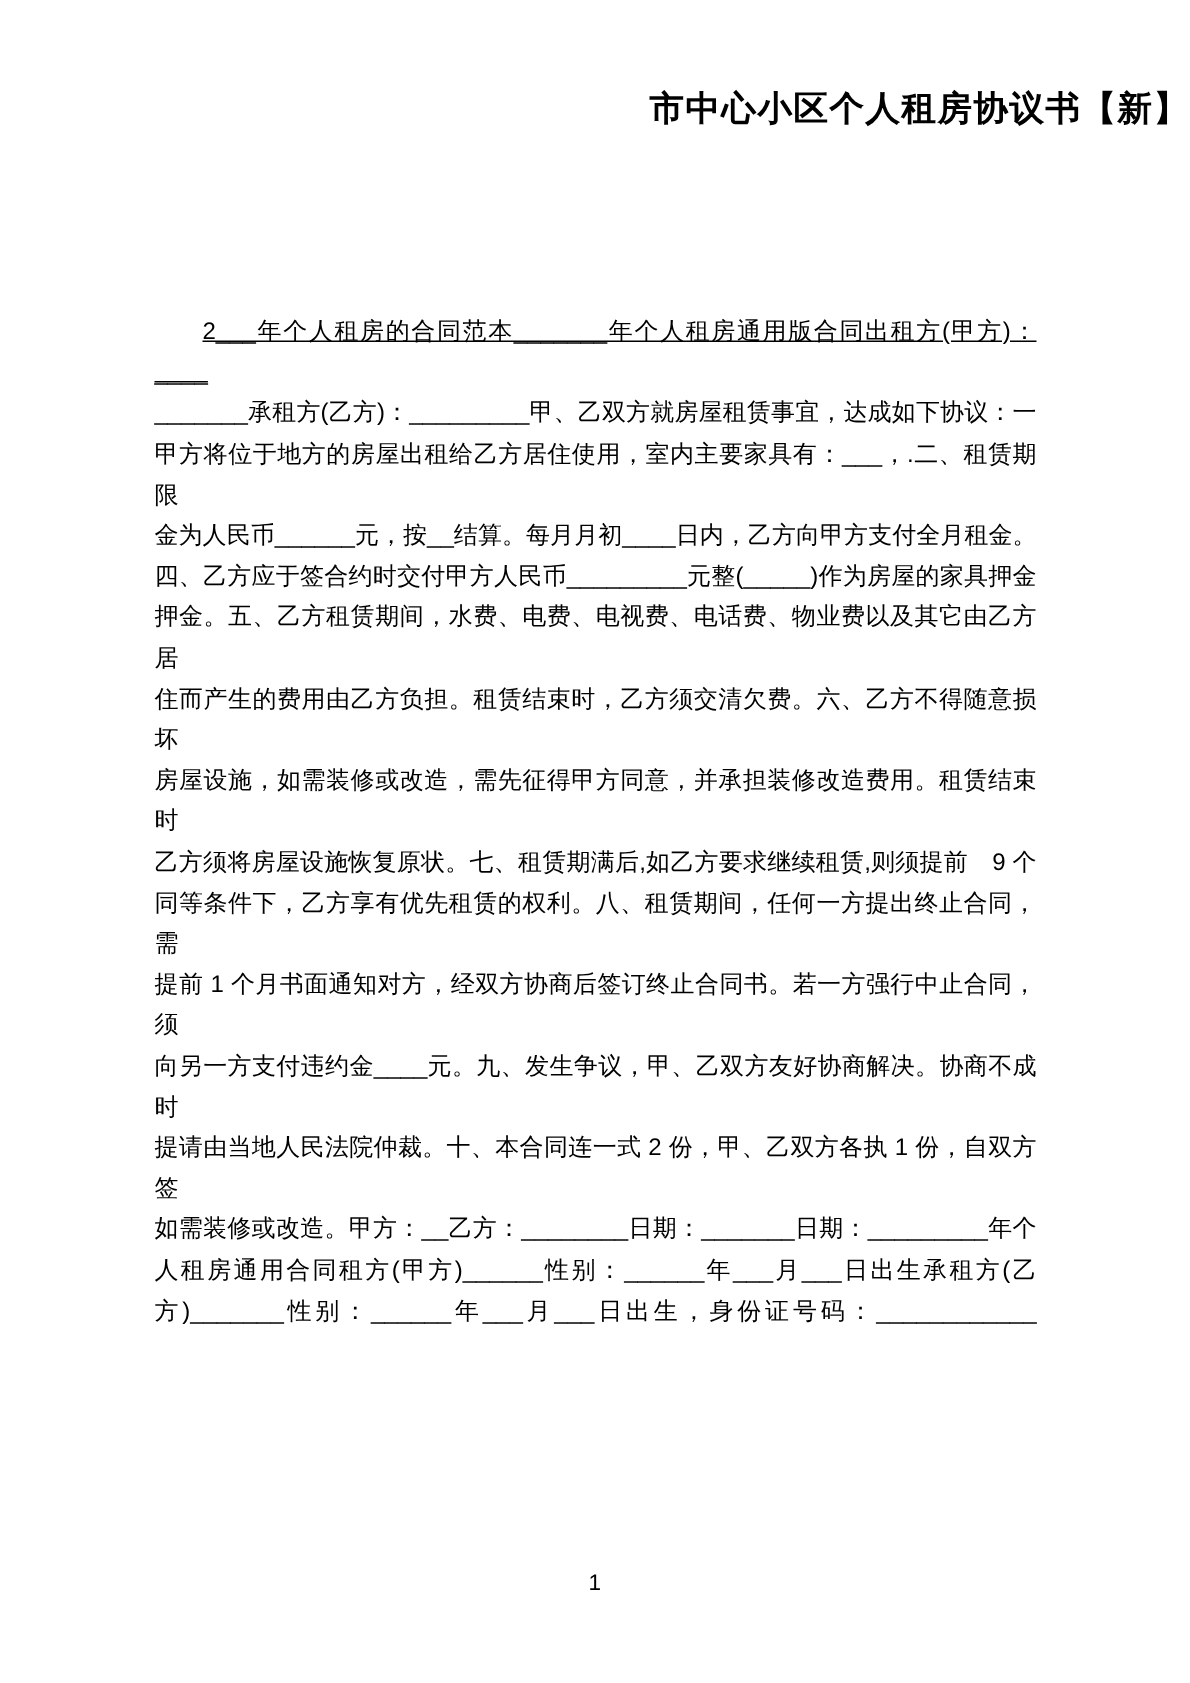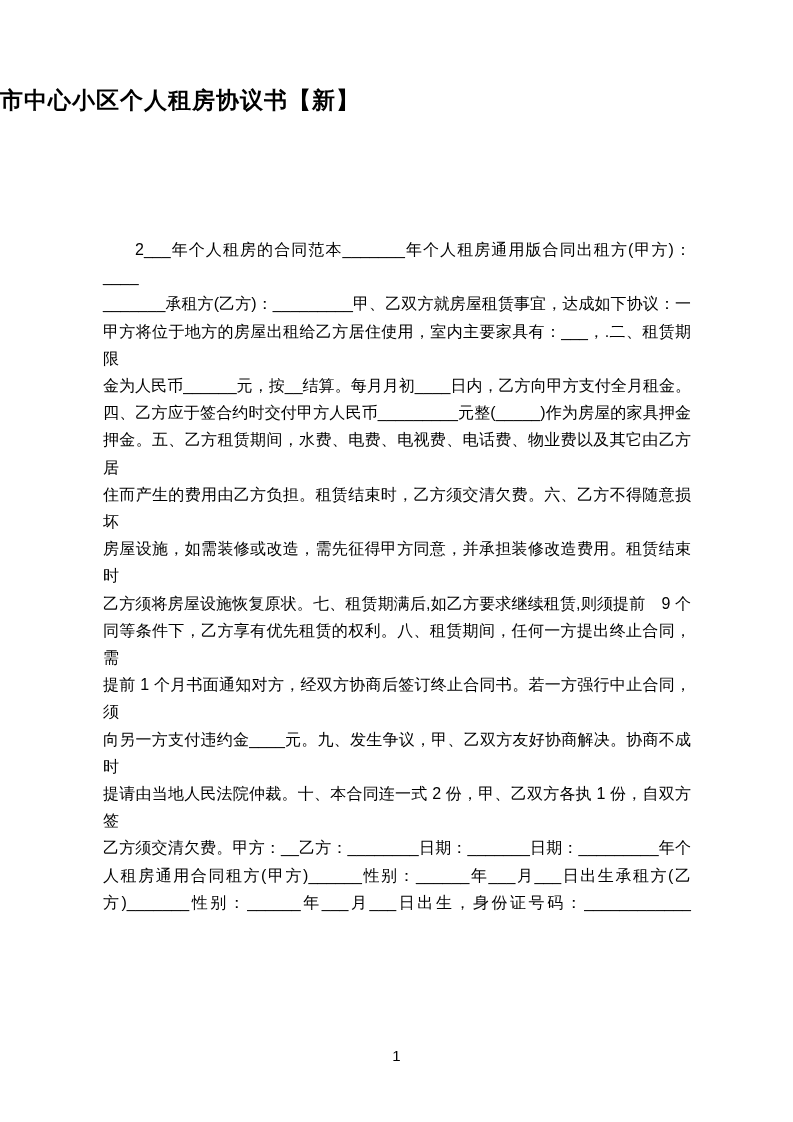--- a/index.html
+++ b/index.html
@@ -12,39 +12,40 @@
     width: 793px;
     height: 1122px;
     background: #ffffff;
     color: #000000;
     font-family: "Liberation Sans", "DejaVu Sans", sans-serif;
     overflow: hidden;
     box-sizing: border-box;
   }
   .doc-title {
     margin: 0;
-    padding-top: 84px;
-    text-align: left;
+    padding-top: 56px;
+    text-align: right;
     font-size: 23px;
     font-weight: bold;
     line-height: 32px;
     letter-spacing: 1px;
   }
   .doc-body {
     margin: 120px 102px 0 103px;
     font-size: 16px;
     line-height: 27.2px;
   }
   .doc-line {
     text-align: justify;
     text-align-last: justify;
     -moz-text-align-last: justify;
   }
   .doc-line.first {
     text-indent: 2em;
+    text-decoration: underline;
   }
   .page-number {
     position: absolute;
     top: 1046px;
     left: 0;
     width: 100%;
     text-align: center;
     font-size: 15px;
     line-height: 20px;
   }
@@ -62,19 +63,19 @@
       <div class="doc-line">金为人民币______元，按__结算。每月月初____日内，乙方向甲方支付全月租金。</div>
       <div class="doc-line">四、乙方应于签合约时交付甲方人民币_________元整(_____)作为房屋的家具押金</div>
       <div class="doc-line">押金。五、乙方租赁期间，水费、电费、电视费、电话费、物业费以及其它由乙方居</div>
       <div class="doc-line">住而产生的费用由乙方负担。租赁结束时，乙方须交清欠费。六、乙方不得随意损坏</div>
       <div class="doc-line">房屋设施，如需装修或改造，需先征得甲方同意，并承担装修改造费用。租赁结束时</div>
       <div class="doc-line">乙方须将房屋设施恢复原状。七、租赁期满后,如乙方要求继续租赁,则须提前　9 个</div>
       <div class="doc-line">同等条件下，乙方享有优先租赁的权利。八、租赁期间，任何一方提出终止合同，需</div>
       <div class="doc-line">提前 1 个月书面通知对方，经双方协商后签订终止合同书。若一方强行中止合同，须</div>
       <div class="doc-line">向另一方支付违约金____元。九、发生争议，甲、乙双方友好协商解决。协商不成时</div>
       <div class="doc-line">提请由当地人民法院仲裁。十、本合同连一式 2 份，甲、乙双方各执 1 份，自双方签</div>
-      <div class="doc-line">乙方须交清欠费。甲方：__乙方：________日期：_______日期：_________年个</div>
+      <div class="doc-line">如需装修或改造。甲方：__乙方：________日期：_______日期：_________年个</div>
       <div class="doc-line">人租房通用合同租方(甲方)______性别：______年___月___日出生承租方(乙</div>
       <div class="doc-line">方)_______性别：______年___月___日出生，身份证号码：____________</div>
     </div>
 
   <div class="page-number">1</div>
 </div>
 
 </body></html>

